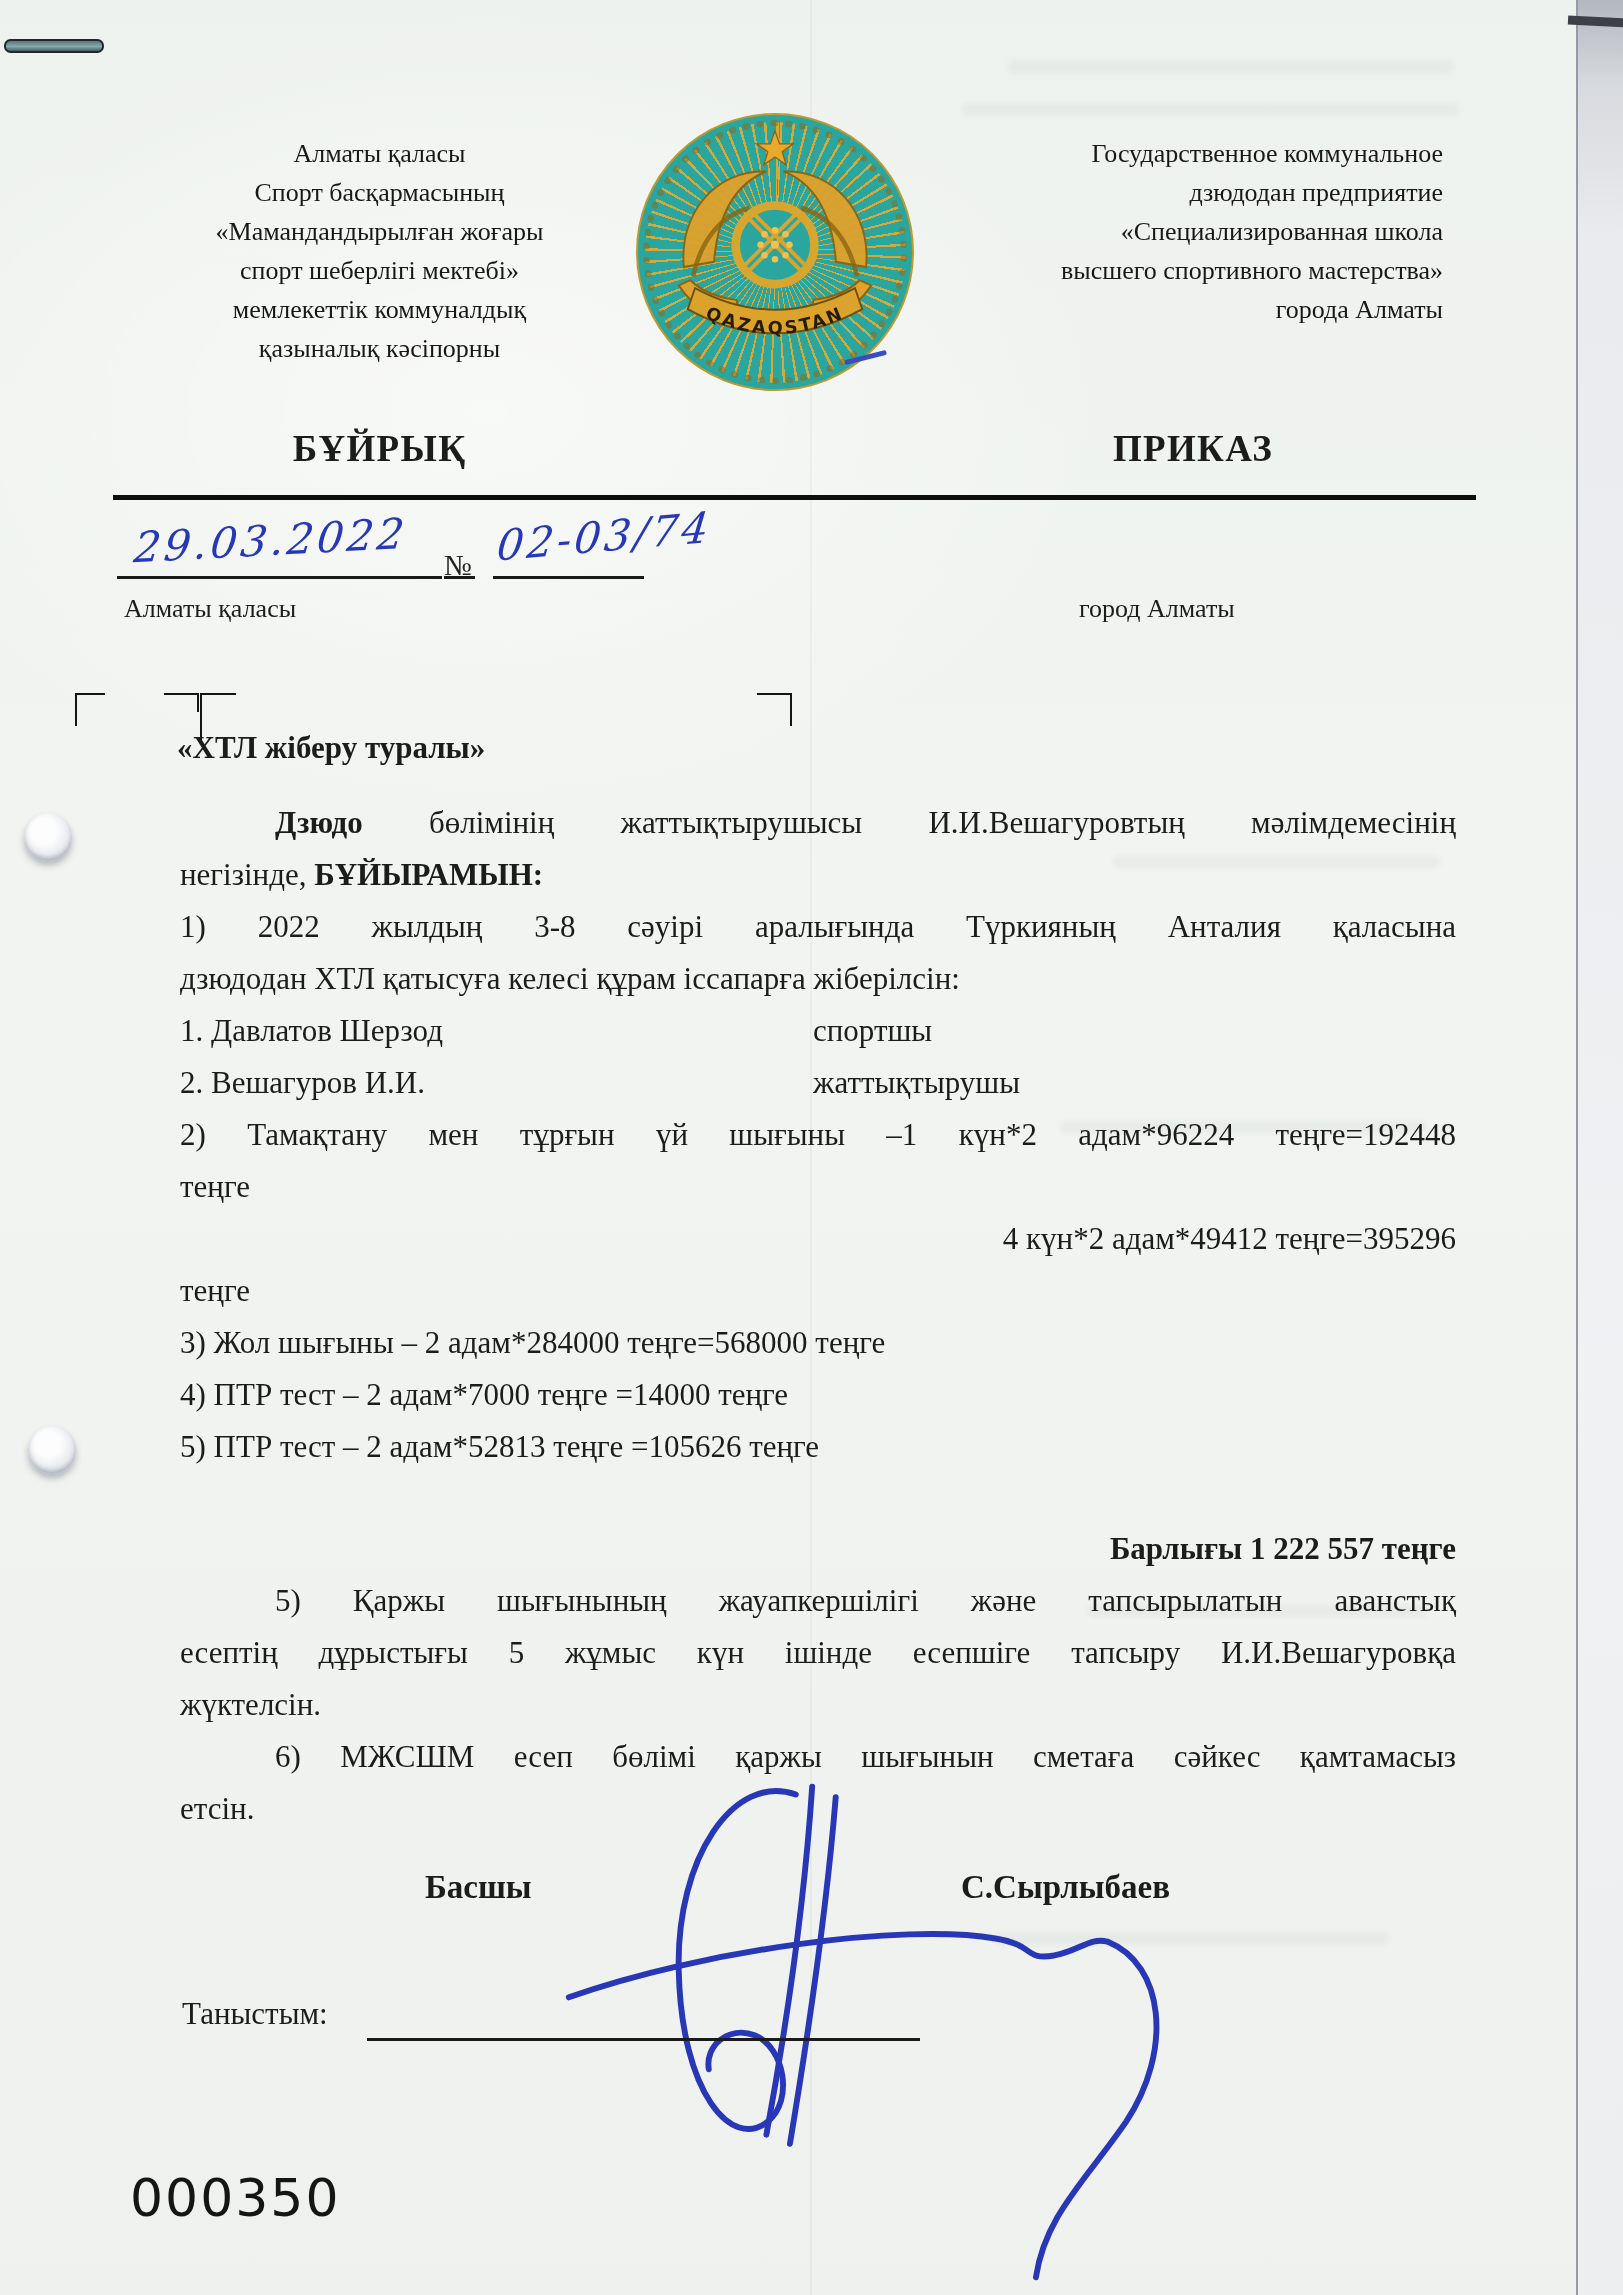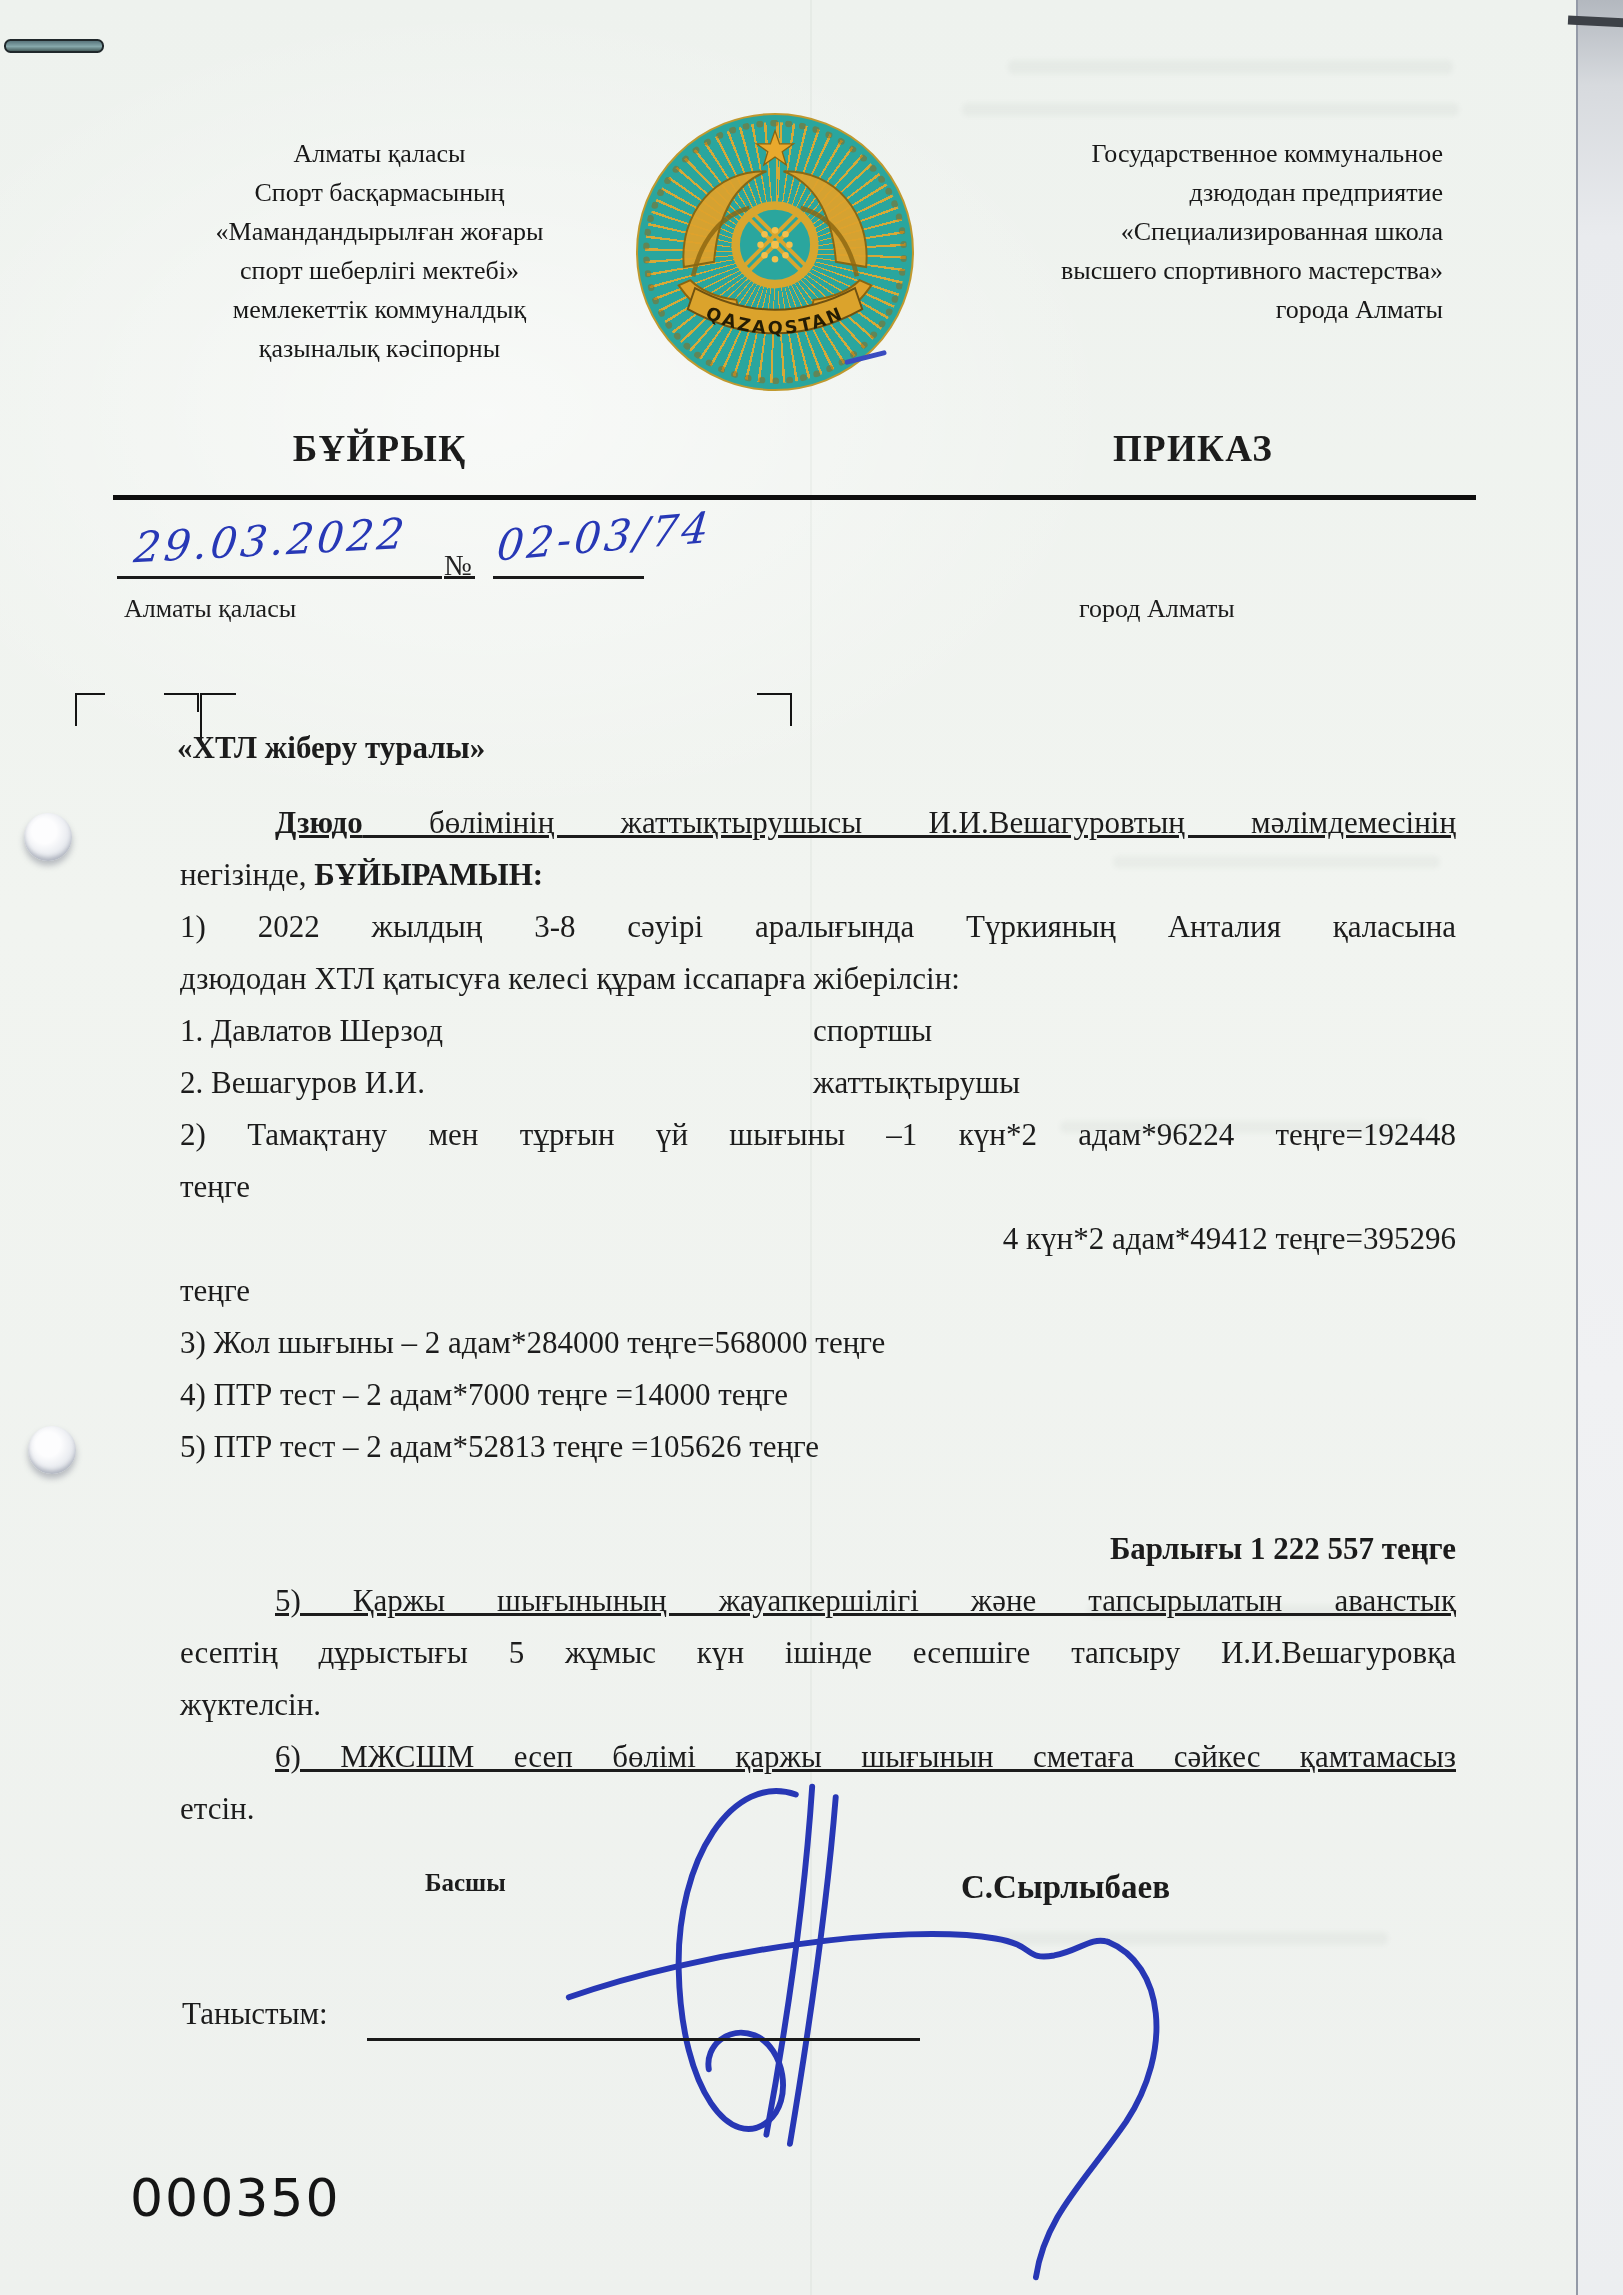--- a/index.html
+++ b/index.html
@@ -61,28 +61,28 @@
   .cm1{left:75px;width:27.5px;height:31px;border-left:2.6px solid #141414;border-top:2.6px solid #141414;}
   .cm2{left:164px;width:33px;height:17px;border-right:2.6px solid #141414;border-top:2.6px solid #141414;}
   .cm3{left:200px;width:34px;height:50px;border-left:2.6px solid #141414;border-top:2.6px solid #141414;}
   .cm4{left:757px;width:33px;height:31px;border-right:2.6px solid #141414;border-top:2.6px solid #141414;}
 
   .subject{position:absolute;left:177px;top:730px;font-size:31px;font-weight:bold;}
 
   .body-block{position:absolute;left:180px;top:797px;width:1276px;font-size:31px;}
   .bl{height:52px;line-height:52px;white-space:nowrap;}
   .just{white-space:normal;text-align:justify;text-align-last:justify;}
-  .ind{text-indent:95px;text-decoration:underline;}
+  .ind{text-indent:95px;}
   .b{font-weight:bold;text-align:right;}
   .cols{display:flex;gap:47px;}
   .col-name{width:586px;}
   .right-al{text-align:right;white-space:nowrap;}
   .total{margin-top:50px;}
 
-  .sig-title{position:absolute;left:425px;top:1869px;font-size:25px;font-weight:bold;}
+  .sig-title{position:absolute;left:425px;top:1869px;font-size:33px;font-weight:bold;}
   .sig-name{position:absolute;left:961px;top:1869px;font-size:33px;font-weight:bold;}
   .signature-svg{position:absolute;left:537px;top:1754px;}
   .ack{position:absolute;left:182px;top:1996px;font-size:31px;}
   .ack-line{left:367px;top:2038px;width:553px;height:3.3px;}
 
   .stamp{position:absolute;left:130px;top:2168px;font-family:"DejaVu Sans","Liberation Sans",sans-serif;
     font-size:52px;font-weight:500;letter-spacing:2px;color:#151515;}
 </style>
 </head>
 <body>

